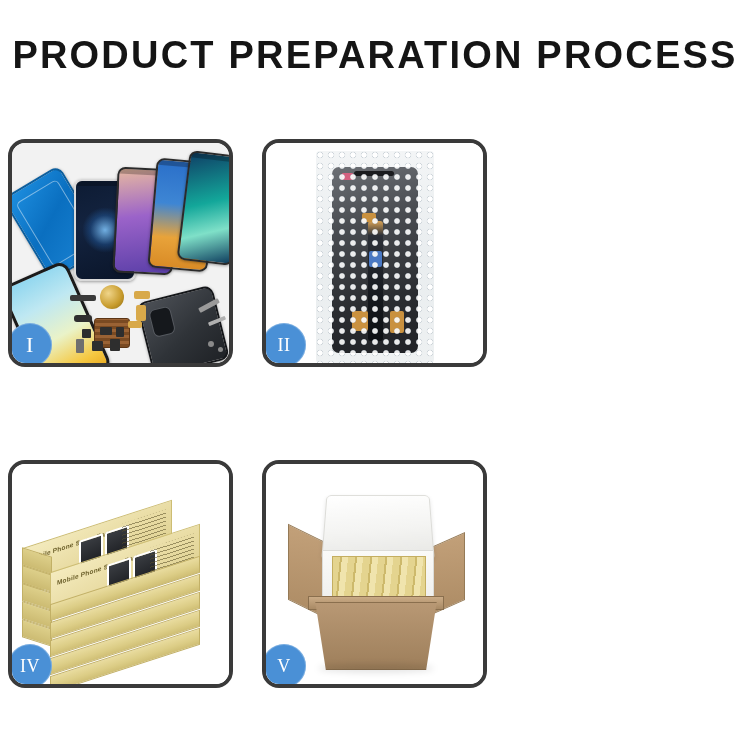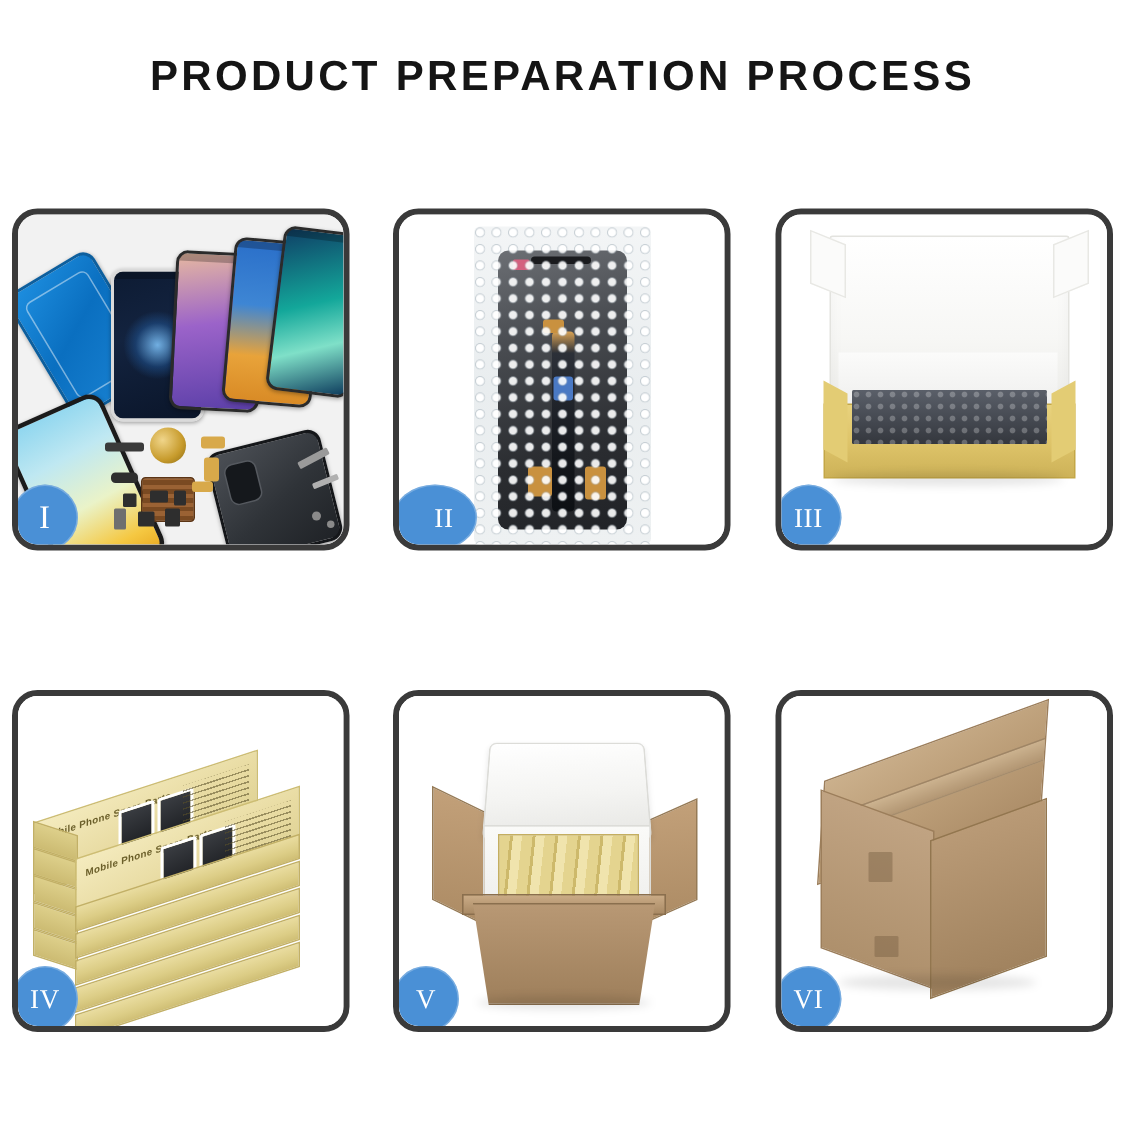--- a/index.html
+++ b/index.html
@@ -8,21 +8,21 @@
     background:#ffffff;
     font-family:"Liberation Sans", sans-serif;
     overflow:hidden;
   }
   .page{position:relative;width:750px;height:750px;}
 
   
   .header{position:absolute;left:0;top:0;width:750px;text-align:center;}
   .title{
     margin:0;padding-top:36px;
-    font-size:28px;font-weight:700;color:#151515;
+    font-size:38px;font-weight:700;color:#151515;
     letter-spacing:2.2px;line-height:1.05;
     white-space:nowrap;
   }
   .subtitle{
     margin:0;padding-top:11px;
     font-size:16.5px;font-weight:400;color:#1d1d1d;
     letter-spacing:.1px;white-space:nowrap;
   }
 
   
@@ -377,36 +377,23 @@
             <div class="notchbar"></div>
             <div class="pinkmark"></div>
             <div class="flexcable"></div>
             <div class="connector" style="left:20px;bottom:22px;width:16px;height:20px;"></div>
             <div class="connector" style="right:14px;bottom:20px;width:14px;height:22px;"></div>
             <div class="connector" style="left:30px;top:46px;width:14px;height:9px;"></div>
           </div>
           <div class="bubble-overlay"></div>
         </div>
       </div>
-      <div class="badge sm" style="left:-4px;bottom:-4px;padding-left:12px;">II</div>
+      <div class="badge sm" style="left:-4px;bottom:-4px;">II</div>
     </div>
 
-    <div class="panel p3" style="left:517px;top:139px;">
-      <div class="scene">
-        <div class="lid3"></div>
-        <div class="foam3"></div>
-        <div class="tray3">
-          <div class="lcorner"></div>
-          <div class="rcorner"></div>
-          <div class="inner"></div>
-        </div>
-        <div class="shadow3"></div>
-      </div>
-      <div class="badge sm" style="left:-4px;bottom:-4px;">III</div>
-    </div>
 
     <div class="panel p4" style="left:8px;top:460px;">
       <div class="scene">
         <div class="stackwrap">
 
           <div class="lidtop" style="left:6px;top:42px;">
             <div class="label">Mobile Phone Spare Parts</div>
             <div class="scr" style="left:56px;"></div>
             <div class="scr" style="left:82px;"></div>
             <div class="speclines"></div>
@@ -440,28 +427,15 @@
         <div class="foamlid"></div>
         <div class="foambody"></div>
         <div class="ybars"></div>
         <div class="cartonlip"></div>
         <div class="cartonfront"></div>
         <div class="shadow5"></div>
       </div>
       <div class="badge sm" style="left:-4px;bottom:-4px;">V</div>
     </div>
 
-    <div class="panel p6" style="left:517px;top:460px;">
-      <div class="scene">
-        <div class="c6top">
-          <div class="tape"></div>
-        </div>
-        <div class="c6left"></div>
-        <div class="c6right"></div>
-        <div class="c6tab" style="left:58px;top:104px;width:16px;height:20px;"></div>
-        <div class="c6tab" style="left:62px;top:160px;width:16px;height:14px;"></div>
-        <div class="shadow6"></div>
-      </div>
-      <div class="badge sm" style="left:-4px;bottom:-4px;">VI</div>
-    </div>
 
   </div>
 </div>
 
 </body></html>

